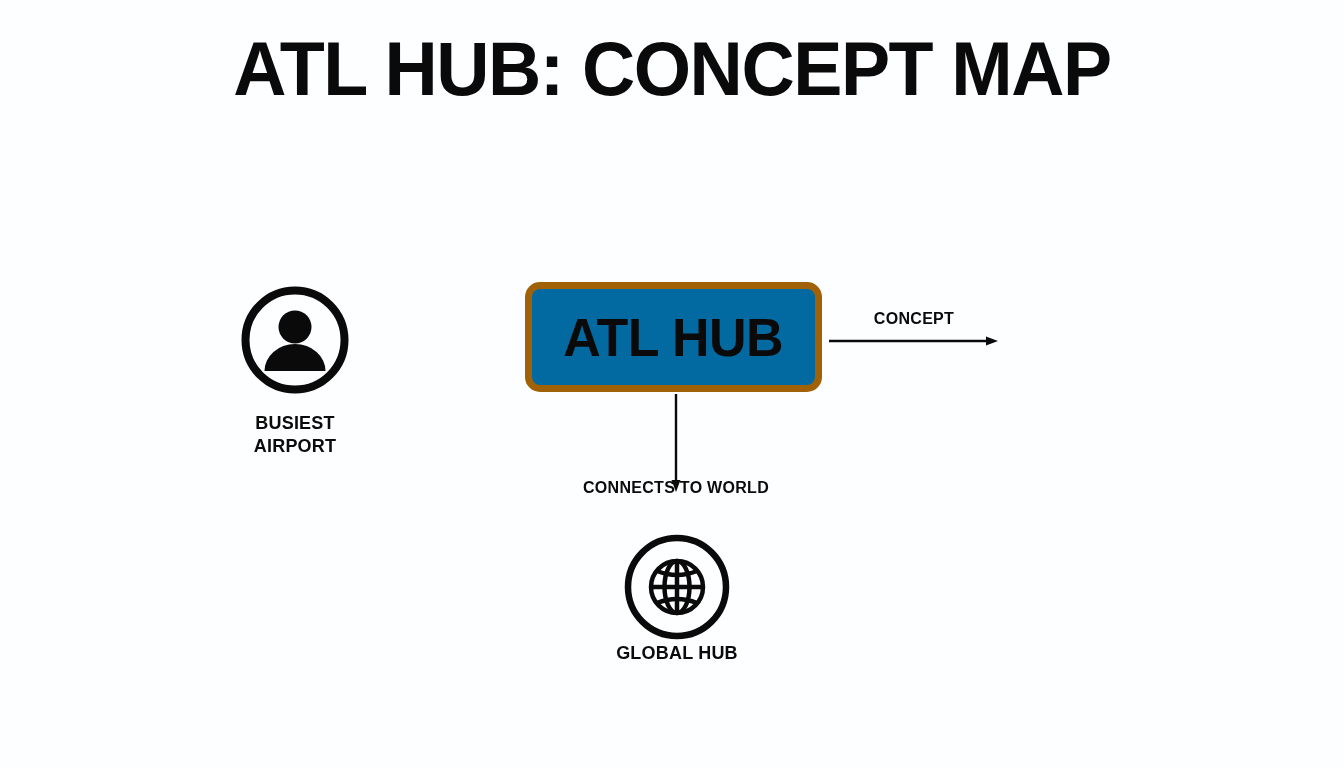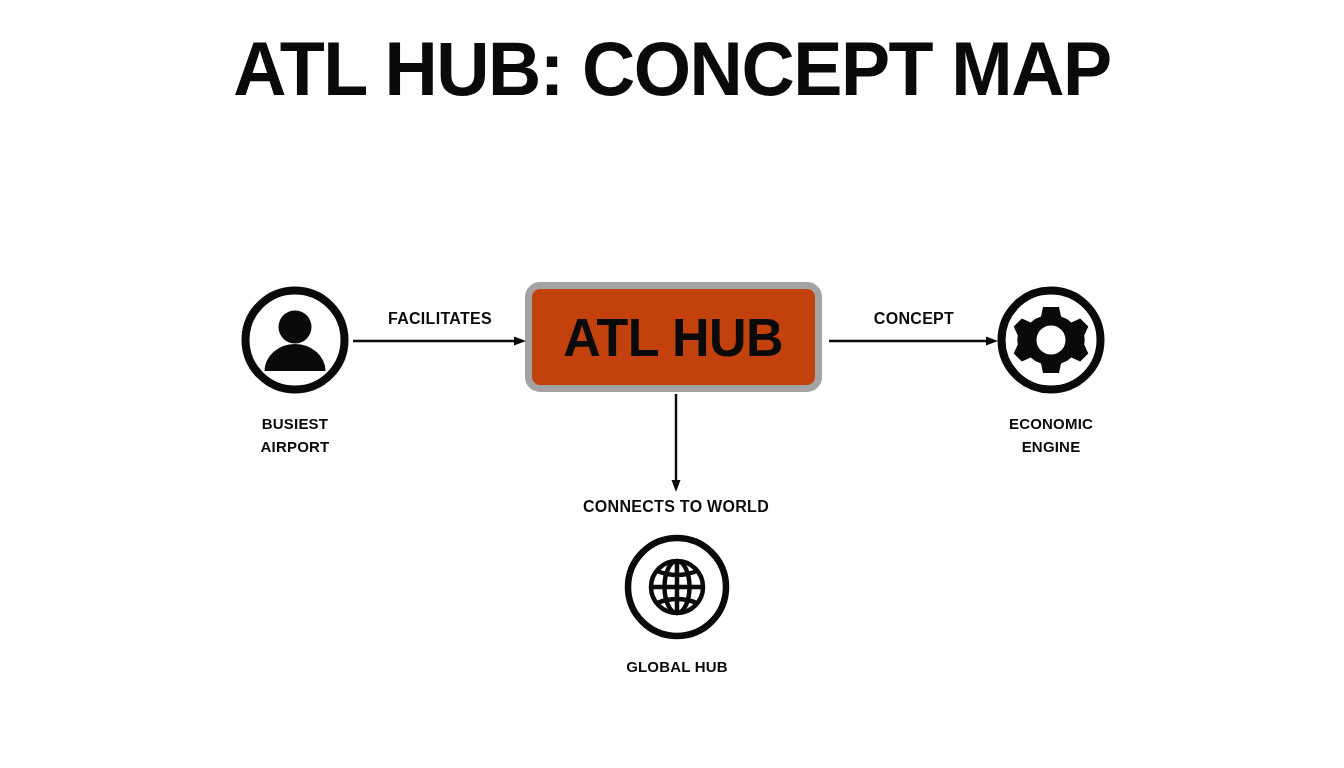--- a/index.html
+++ b/index.html
@@ -42,21 +42,21 @@
   .node {
     position: absolute;
   }
   .node-circle {
     position: relative;
     display: block;
   }
   .node-label {
     font-family: "Liberation Sans", sans-serif;
     font-weight: 700;
-    font-size: 15px;
+    font-size: 18px;
     line-height: 23px;
     letter-spacing: 0.2px;
     text-align: center;
     color: #0b0b0b;
     white-space: pre-line;
   }
 
   
   #node-busiest-airport {
     left: 188px;
@@ -75,33 +75,32 @@
   }
   .node .circle-wrap {
     display: flex;
     justify-content: center;
   }
   .node-busiest .node-label,
   .node-economic .node-label {
     margin-top: 15px;
   }
   .node-global .node-label {
-    margin-top: 13px;
   }
 
   
   #node-atl-hub {
     position: absolute;
     left: 525px;
     top: 282px;
     width: 297px;
     height: 110px;
     box-sizing: border-box;
-    background: #c2410c;
-    border: 7px solid #a3a3a3;
+    background: #0369a1;
+    border: 7px solid #a16207;
     border-radius: 15px;
     display: flex;
     align-items: center;
     justify-content: center;
   }
   #node-atl-hub .hub-text {
     font-family: "Liberation Sans", sans-serif;
     font-weight: 700;
     font-size: 53px;
     letter-spacing: -0.5px;
@@ -149,21 +148,21 @@
     width: 172px;
   }
   #edge-connects {
     left: 560px;
     top: 392px;
     width: 232px;
     height: 130px;
   }
   #edge-connects .edge-label {
     left: 0;
-    top: 106px;
+    top: 87px;
     width: 232px;
   }
   .edge svg {
     position: absolute;
     left: 0;
     top: 0;
     overflow: visible;
   }
 </style>
 </head>
@@ -178,44 +177,20 @@
       <svg class="node-circle" width="114" height="114" viewBox="0 0 114 114">
         <circle cx="57" cy="57" r="49.5" fill="none" stroke="#0a0a0a" stroke-width="8"></circle>
         <circle cx="57" cy="44" r="16.5" fill="#0a0a0a"></circle>
         <path d="M26.5 88 A30.5 27 0 0 1 87.5 88 Z" fill="#0a0a0a"></path>
       </svg>
     </div>
     <div class="node-label">BUSIEST
 AIRPORT</div>
   </div>
 
-  <div class="node node-economic" id="node-economic-engine">
-    <div class="circle-wrap">
-      <svg class="node-circle" width="114" height="114" viewBox="0 0 114 114">
-        <circle cx="57" cy="57" r="49.5" fill="none" stroke="#0a0a0a" stroke-width="8"></circle>
-        <g transform="translate(57,57)">
-          <path fill="#0a0a0a" fill-rule="evenodd" d="M -8 -33 L 8 -33 L 10 -23.5
-               A 24.5 24.5 0 0 1 20.3 -17.5
-               L 29.2 -21.6 L 37.3 -13.5 L 33.2 -4.6
-               A 24.5 24.5 0 0 1 33.2 4.6
-               L 37.3 13.5 L 29.2 21.6 L 20.3 17.5
-               A 24.5 24.5 0 0 1 10 23.5
-               L 8 33 L -8 33 L -10 23.5
-               A 24.5 24.5 0 0 1 -20.3 17.5
-               L -29.2 21.6 L -37.3 13.5 L -33.2 4.6
-               A 24.5 24.5 0 0 1 -33.2 -4.6
-               L -37.3 -13.5 L -29.2 -21.6 L -20.3 -17.5
-               A 24.5 24.5 0 0 1 -10 -23.5 Z
-               M 0 -14.5 A 14.5 14.5 0 1 0 0 14.5 A 14.5 14.5 0 1 0 0 -14.5 Z"></path>
-        </g>
-      </svg>
-    </div>
-    <div class="node-label">ECONOMIC
-ENGINE</div>
-  </div>
 
   <div class="node node-global" id="node-global-hub">
     <div class="circle-wrap">
       <svg class="node-circle" width="110" height="110" viewBox="0 0 110 110">
         <circle cx="55" cy="55" r="49" fill="none" stroke="#0a0a0a" stroke-width="6.5"></circle>
         <g fill="none" stroke="#0a0a0a" stroke-width="4.5">
           <circle cx="55" cy="55" r="26"></circle>
           <line x1="29" y1="55" x2="81" y2="55"></line>
           <line x1="55" y1="29" x2="55" y2="81"></line>
           <ellipse cx="55" cy="55" rx="12.5" ry="26"></ellipse>
@@ -224,27 +199,20 @@
         </g>
       </svg>
     </div>
     <div class="node-label">GLOBAL HUB</div>
   </div>
 
   <div id="node-atl-hub">
     <span class="hub-text">ATL HUB</span>
   </div>
 
-  <div class="edge" id="edge-facilitates">
-    <div class="edge-label">FACILITATES</div>
-    <svg width="176" height="46" viewBox="0 0 176 46">
-      <line x1="1" y1="31" x2="165" y2="31" stroke="#0a0a0a" stroke-width="2.4"></line>
-      <path d="M174 31 L162 26.5 L162 35.5 Z" fill="#0a0a0a"></path>
-    </svg>
-  </div>
 
   <div class="edge" id="edge-drives">
     <div class="edge-label">CONCEPT</div>
     <svg width="172" height="46" viewBox="0 0 172 46">
       <line x1="1" y1="31" x2="161" y2="31" stroke="#0a0a0a" stroke-width="2.4"></line>
       <path d="M170 31 L158 26.5 L158 35.5 Z" fill="#0a0a0a"></path>
     </svg>
   </div>
 
   <div class="edge" id="edge-connects">

